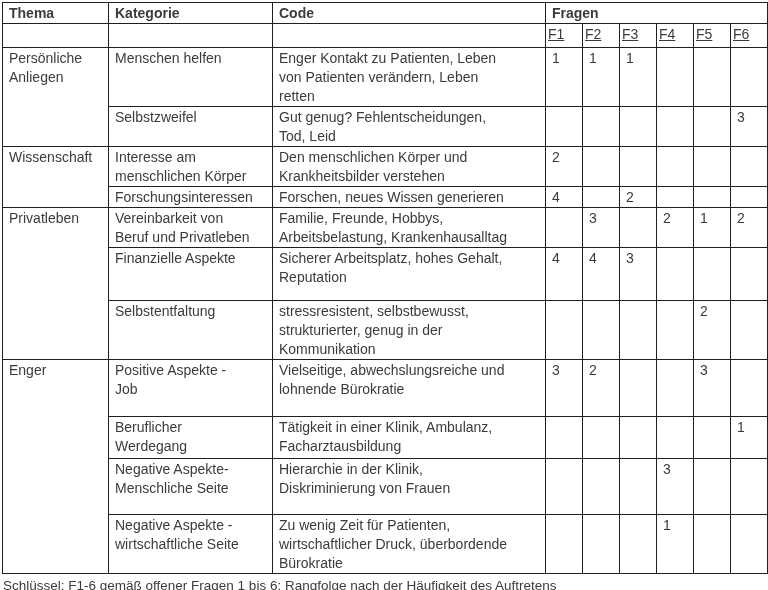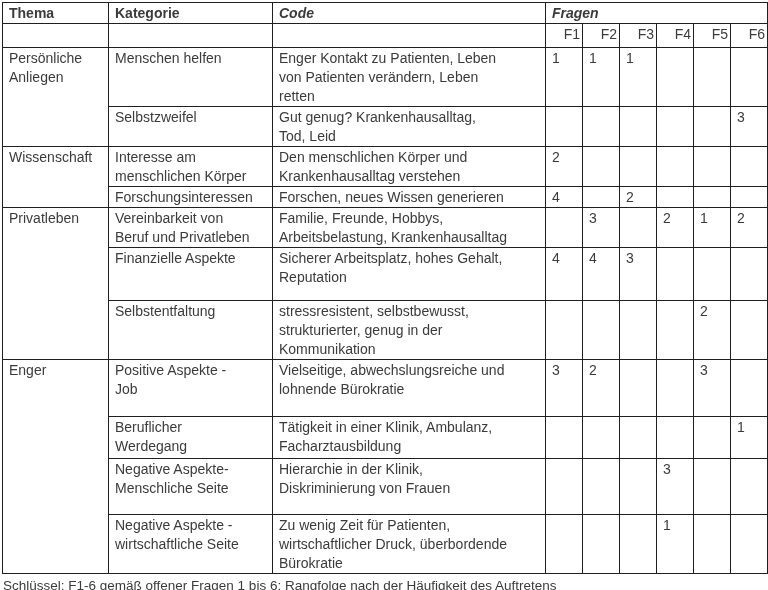--- a/index.html
+++ b/index.html
@@ -31,27 +31,28 @@
     white-space: pre-line;
     overflow: hidden;
     box-sizing: border-box;
   }
   table.coding th {
     font-weight: bold;
     text-align: left;
     white-space: nowrap;
     margin-left: 28px;
   }
-  th.center { text-align: center; font-style: italic; }
+  th.center { text-align: center; }
   td.fval { padding-left: 6px; }
   tr.h2 th {
     font-weight: normal;
-    text-align: right;
+    text-align: left;
     padding-left: 2px;
     padding-right: 2px;
+    text-decoration: underline;
   }
   .footnote {
     font-size: 13.5px;
     line-height: 20px;
     color: #3b3b3b;
     padding: 2px 0 0 1px;
     white-space: nowrap;
   }
 </style>
 </head>
@@ -100,36 +101,36 @@
 retten</td>
         <td class="fval">1</td>
         <td class="fval">1</td>
         <td class="fval">1</td>
         <td class="fval"></td>
         <td class="fval"></td>
         <td class="fval"></td>
       </tr>
       <tr style="height:38px">
         <td>Selbstzweifel</td>
-        <td>Gut genug? Krankenhausalltag,
+        <td>Gut genug? Fehlentscheidungen,
 Tod, Leid</td>
         <td class="fval"></td>
         <td class="fval"></td>
         <td class="fval"></td>
         <td class="fval"></td>
         <td class="fval"></td>
         <td class="fval">3</td>
       </tr>
 
       <tr style="height:27px">
         <td rowspan="2">Wissenschaft</td>
         <td>Interesse am
 menschlichen Körper</td>
         <td>Den menschlichen Körper und
-Krankenhausalltag verstehen</td>
+Krankheitsbilder verstehen</td>
         <td class="fval">2</td>
         <td class="fval"></td>
         <td class="fval"></td>
         <td class="fval"></td>
         <td class="fval"></td>
         <td class="fval"></td>
       </tr>
       <tr style="height:20px">
         <td>Forschungsinteressen</td>
         <td>Forschen, neues Wissen generieren</td>

